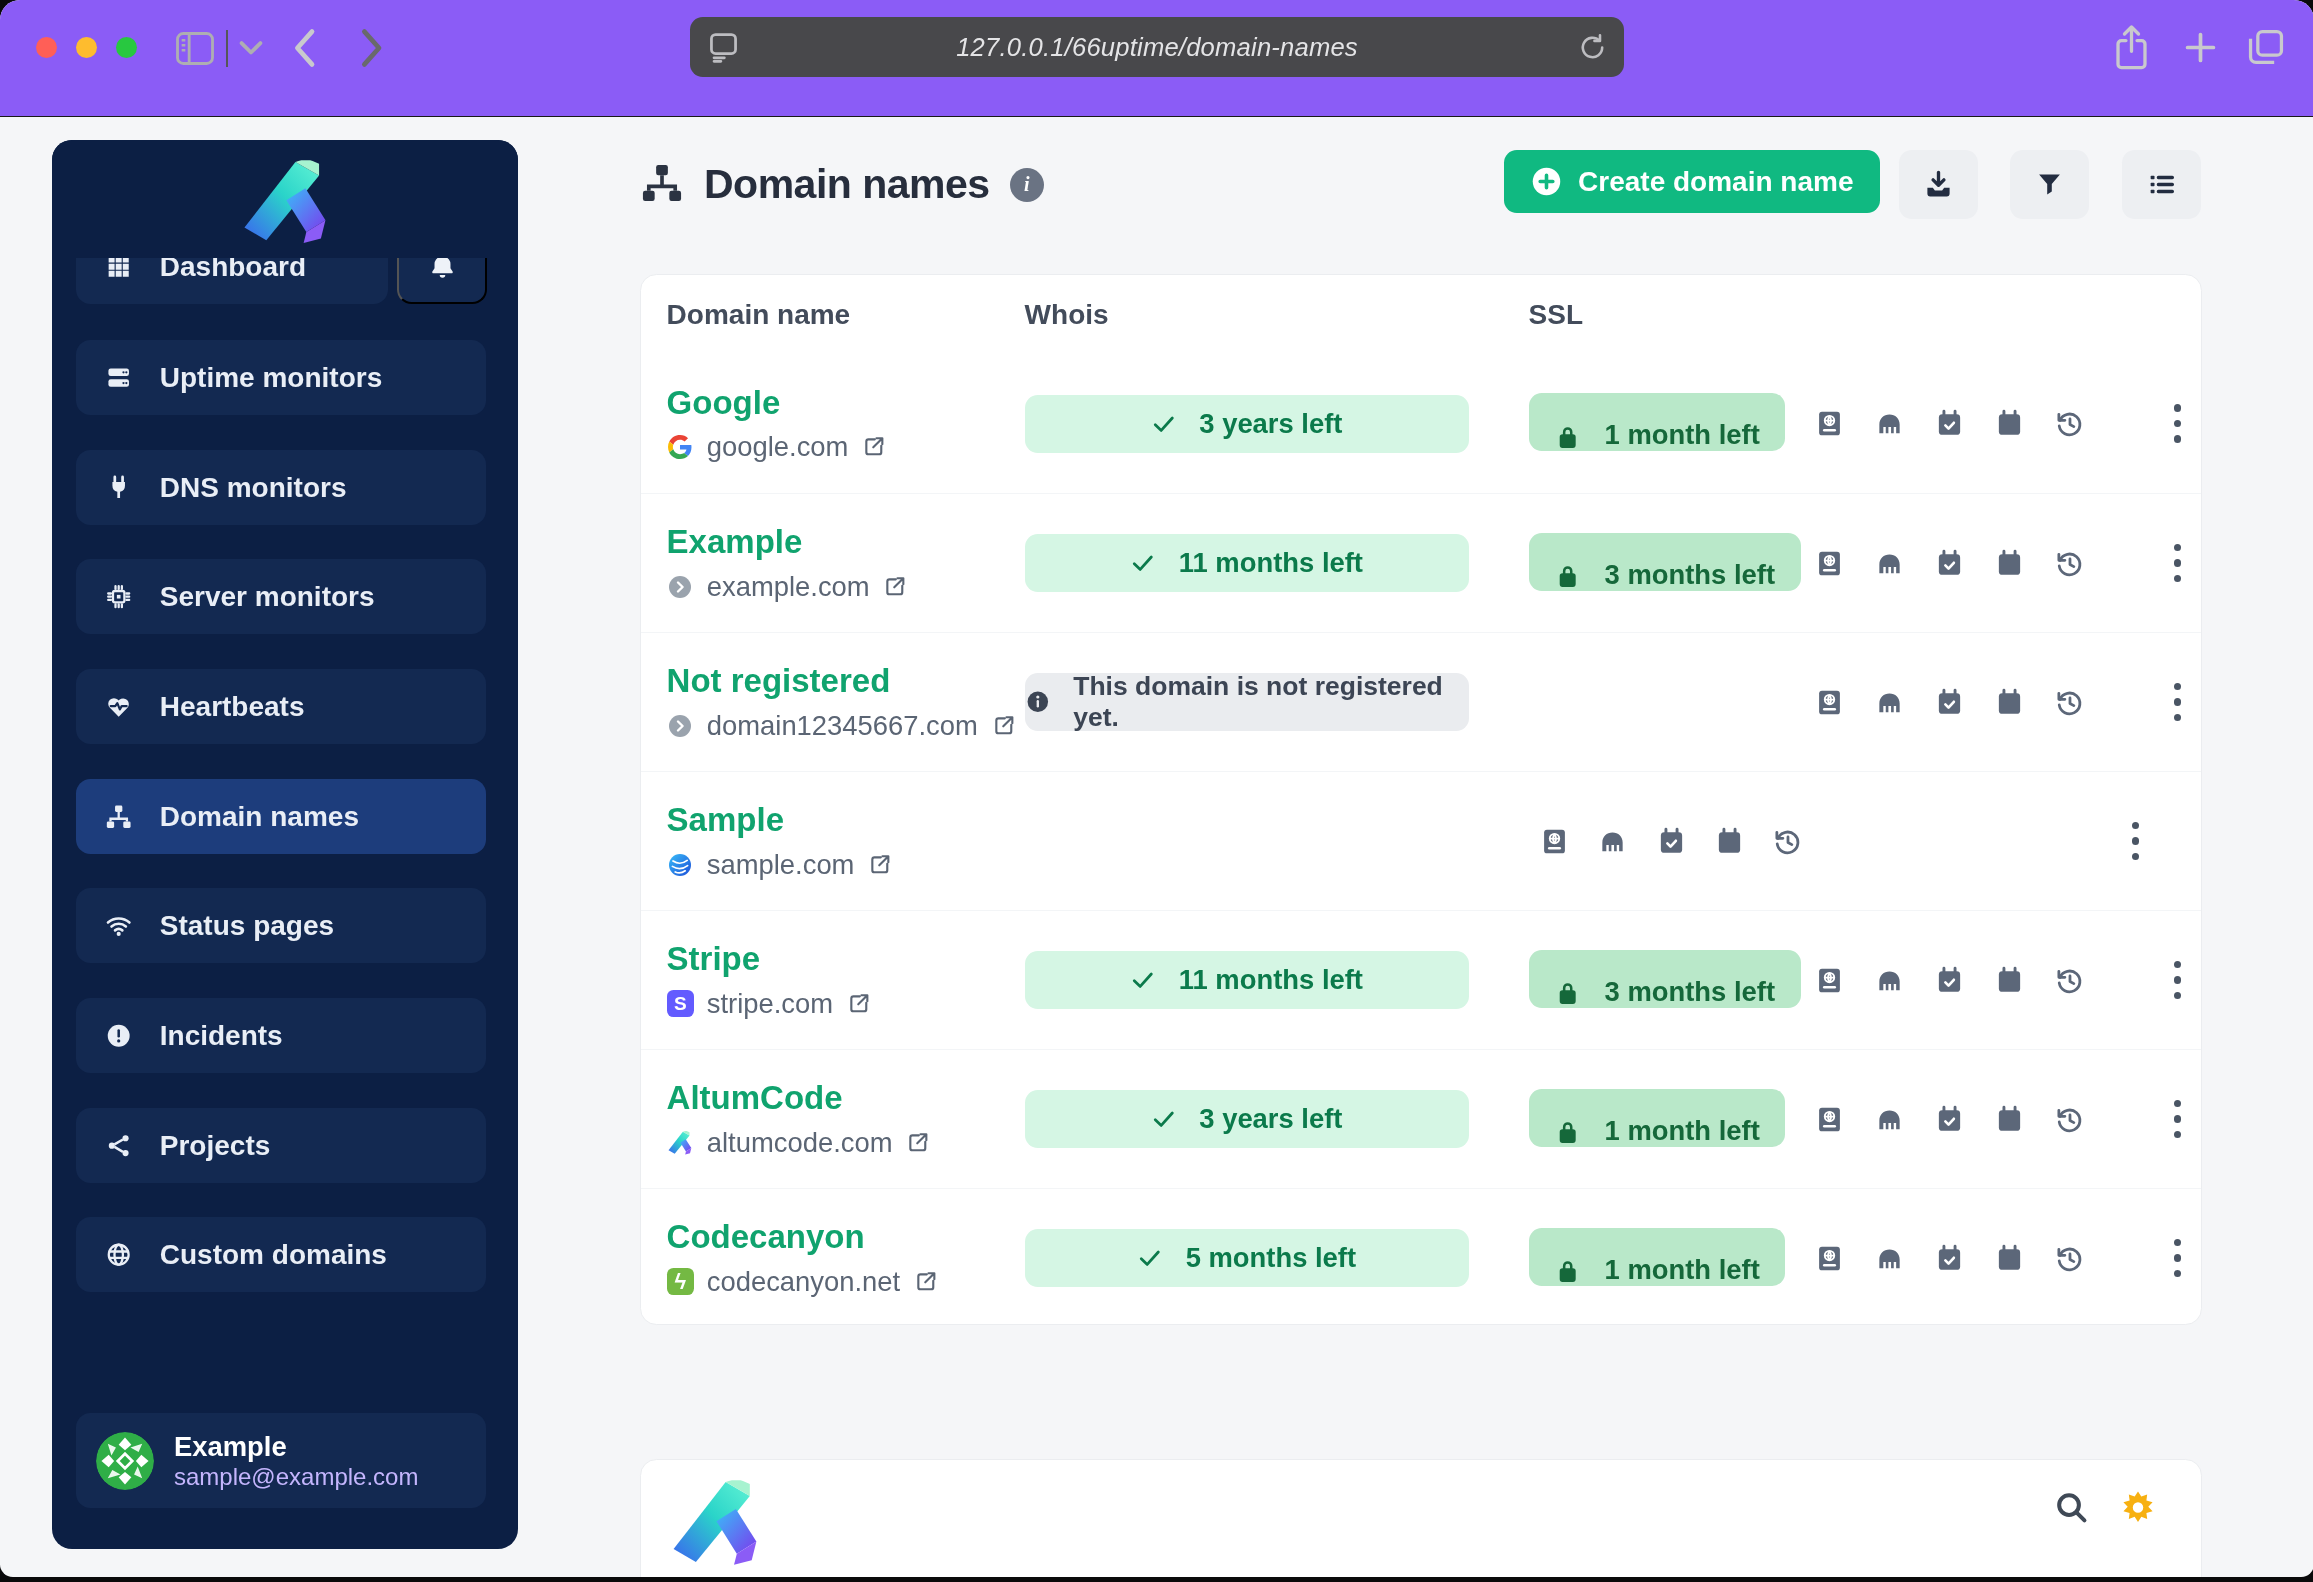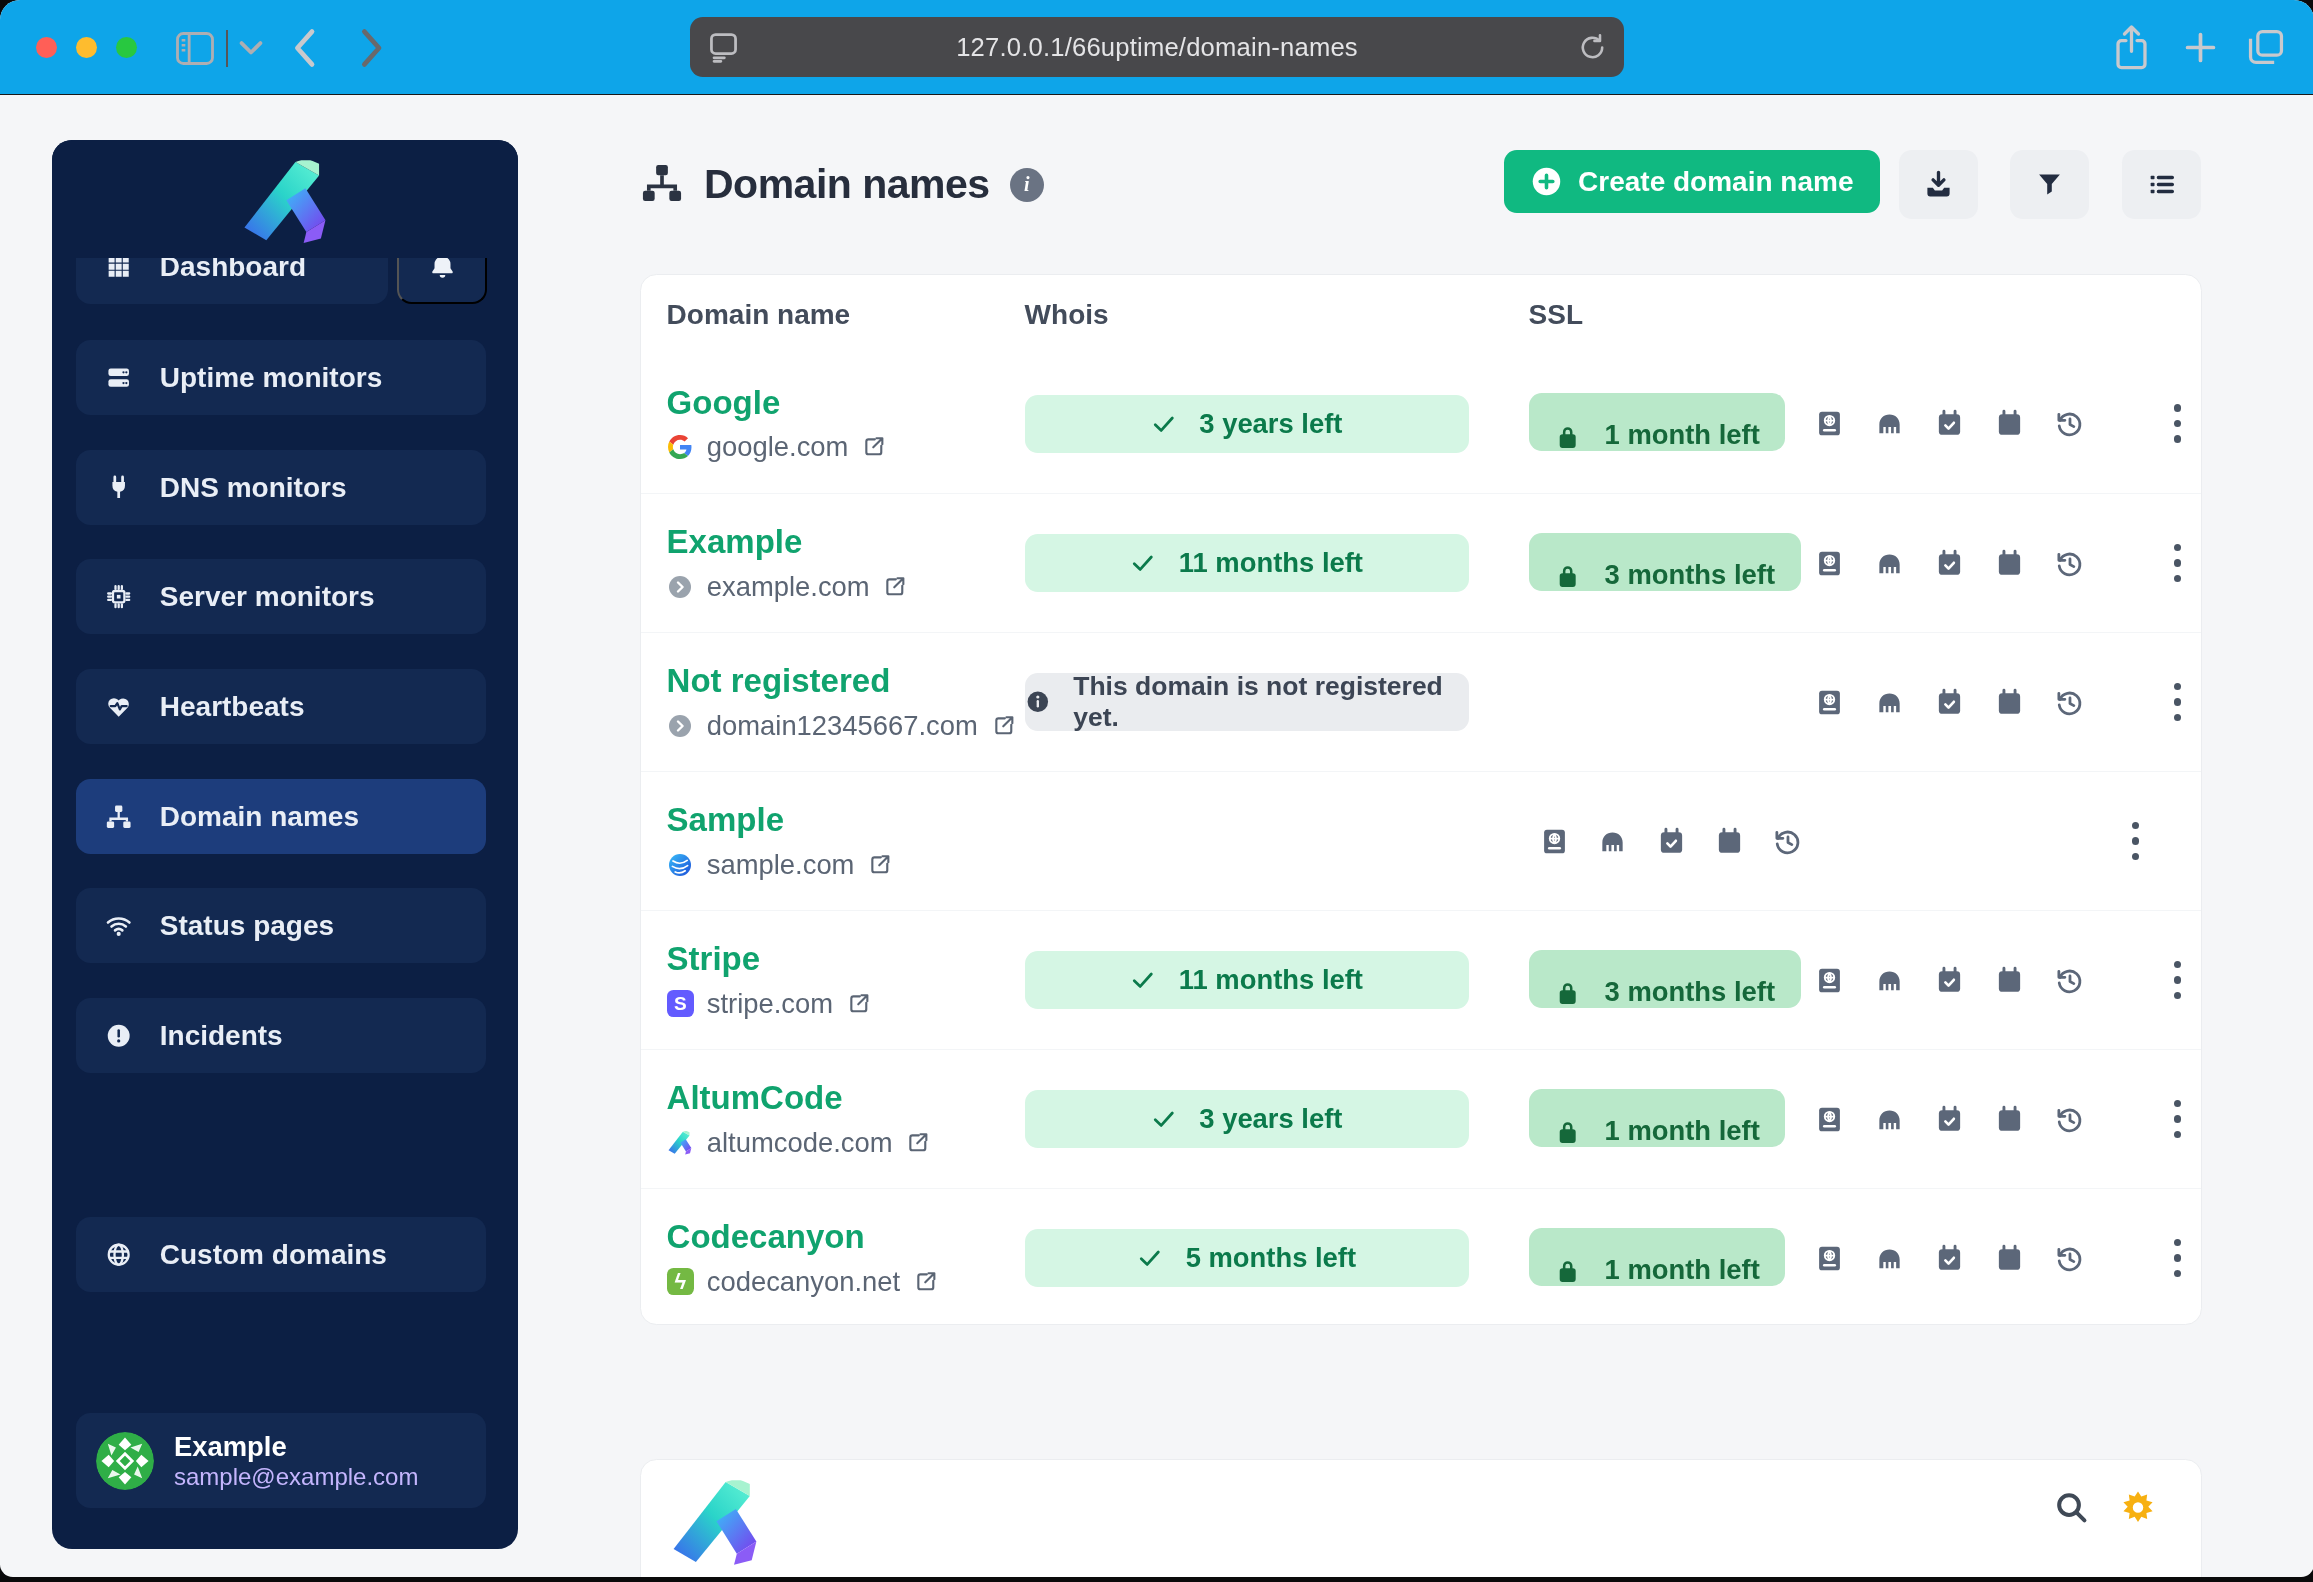--- a/index.html
+++ b/index.html
@@ -2,22 +2,22 @@
 <html style="font-size:14.6px"><head>
 <meta charset="utf-8">
 <style>
   * { margin:0; padding:0; box-sizing:border-box; }
   html,body { width:2314px; height:1583px; overflow:hidden; background:#0a0a0b;
     font-family:"Liberation Sans","DejaVu Sans",sans-serif; }
   .window { position:absolute; left:0; top:0; width:2314px; height:1577px;
     border-radius:20px 20px 12.8px 12.8px; overflow:hidden; background:#f5f6f8; }
 
   
-  .toolbar { position:absolute; left:0; top:0; width:100%; height:95px;
-    background:#0ea5e9; border-bottom:1.8px solid #191919; }
+  .toolbar { position:absolute; left:0; top:0; width:100%; height:117px;
+    background:#8b5cf6; border-bottom:1.8px solid #191919;font-style:italic; }
   .light { position:absolute; top:37px; width:21px; height:21px; border-radius:50%; }
   .l-red{ left:36px; background:#ff5f57; } .l-yellow{ left:76px; background:#febc2e; }
   .l-green{ left:116px; background:#28c840; }
   .tbi { position:absolute; color:#aeaeb2; }
   .tbi svg { display:block; }
   .divider { position:absolute; left:226px; top:30px; width:1.8px; height:37px; background:#565658; }
   .urlbar { position:absolute; left:690px; top:17.4px; width:934px; height:60px;
     border-radius:12.8px; background:#48484b; display:flex; align-items:center; justify-content:center; }
   .url-text { color:#e4e4e6; font-size:25.6px; letter-spacing:0.2px; }
   .url-page { position:absolute; left:18.3px; top:13.7px; color:#bdbdc1; }
@@ -403,20 +403,26 @@
           <use href="#i-wifi"></use>
         </svg>
       <span>Status pages</span>
     </div>
     <div class="side-item" style="top:858px">
       <svg width="27.4" height="27.4" viewBox="0 0 30 30">
           <use href="#i-alert"></use>
         </svg>
       <span>Incidents</span>
     </div>
+    <div class="side-item" style="top:968px">
+      <svg width="27.4" height="27.4" viewBox="0 0 30 30">
+          <use href="#i-nodes"></use>
+        </svg>
+      <span>Projects</span>
+    </div>
     <div class="side-item" style="top:1077px">
       <svg width="27.4" height="27.4" viewBox="0 0 30 30">
           <use href="#i-globe"></use>
         </svg>
       <span>Custom domains</span>
     </div>
 
     <div class="profile">
       <span class="avatar">
         <svg width="58" height="58" viewBox="0 0 64 64">

